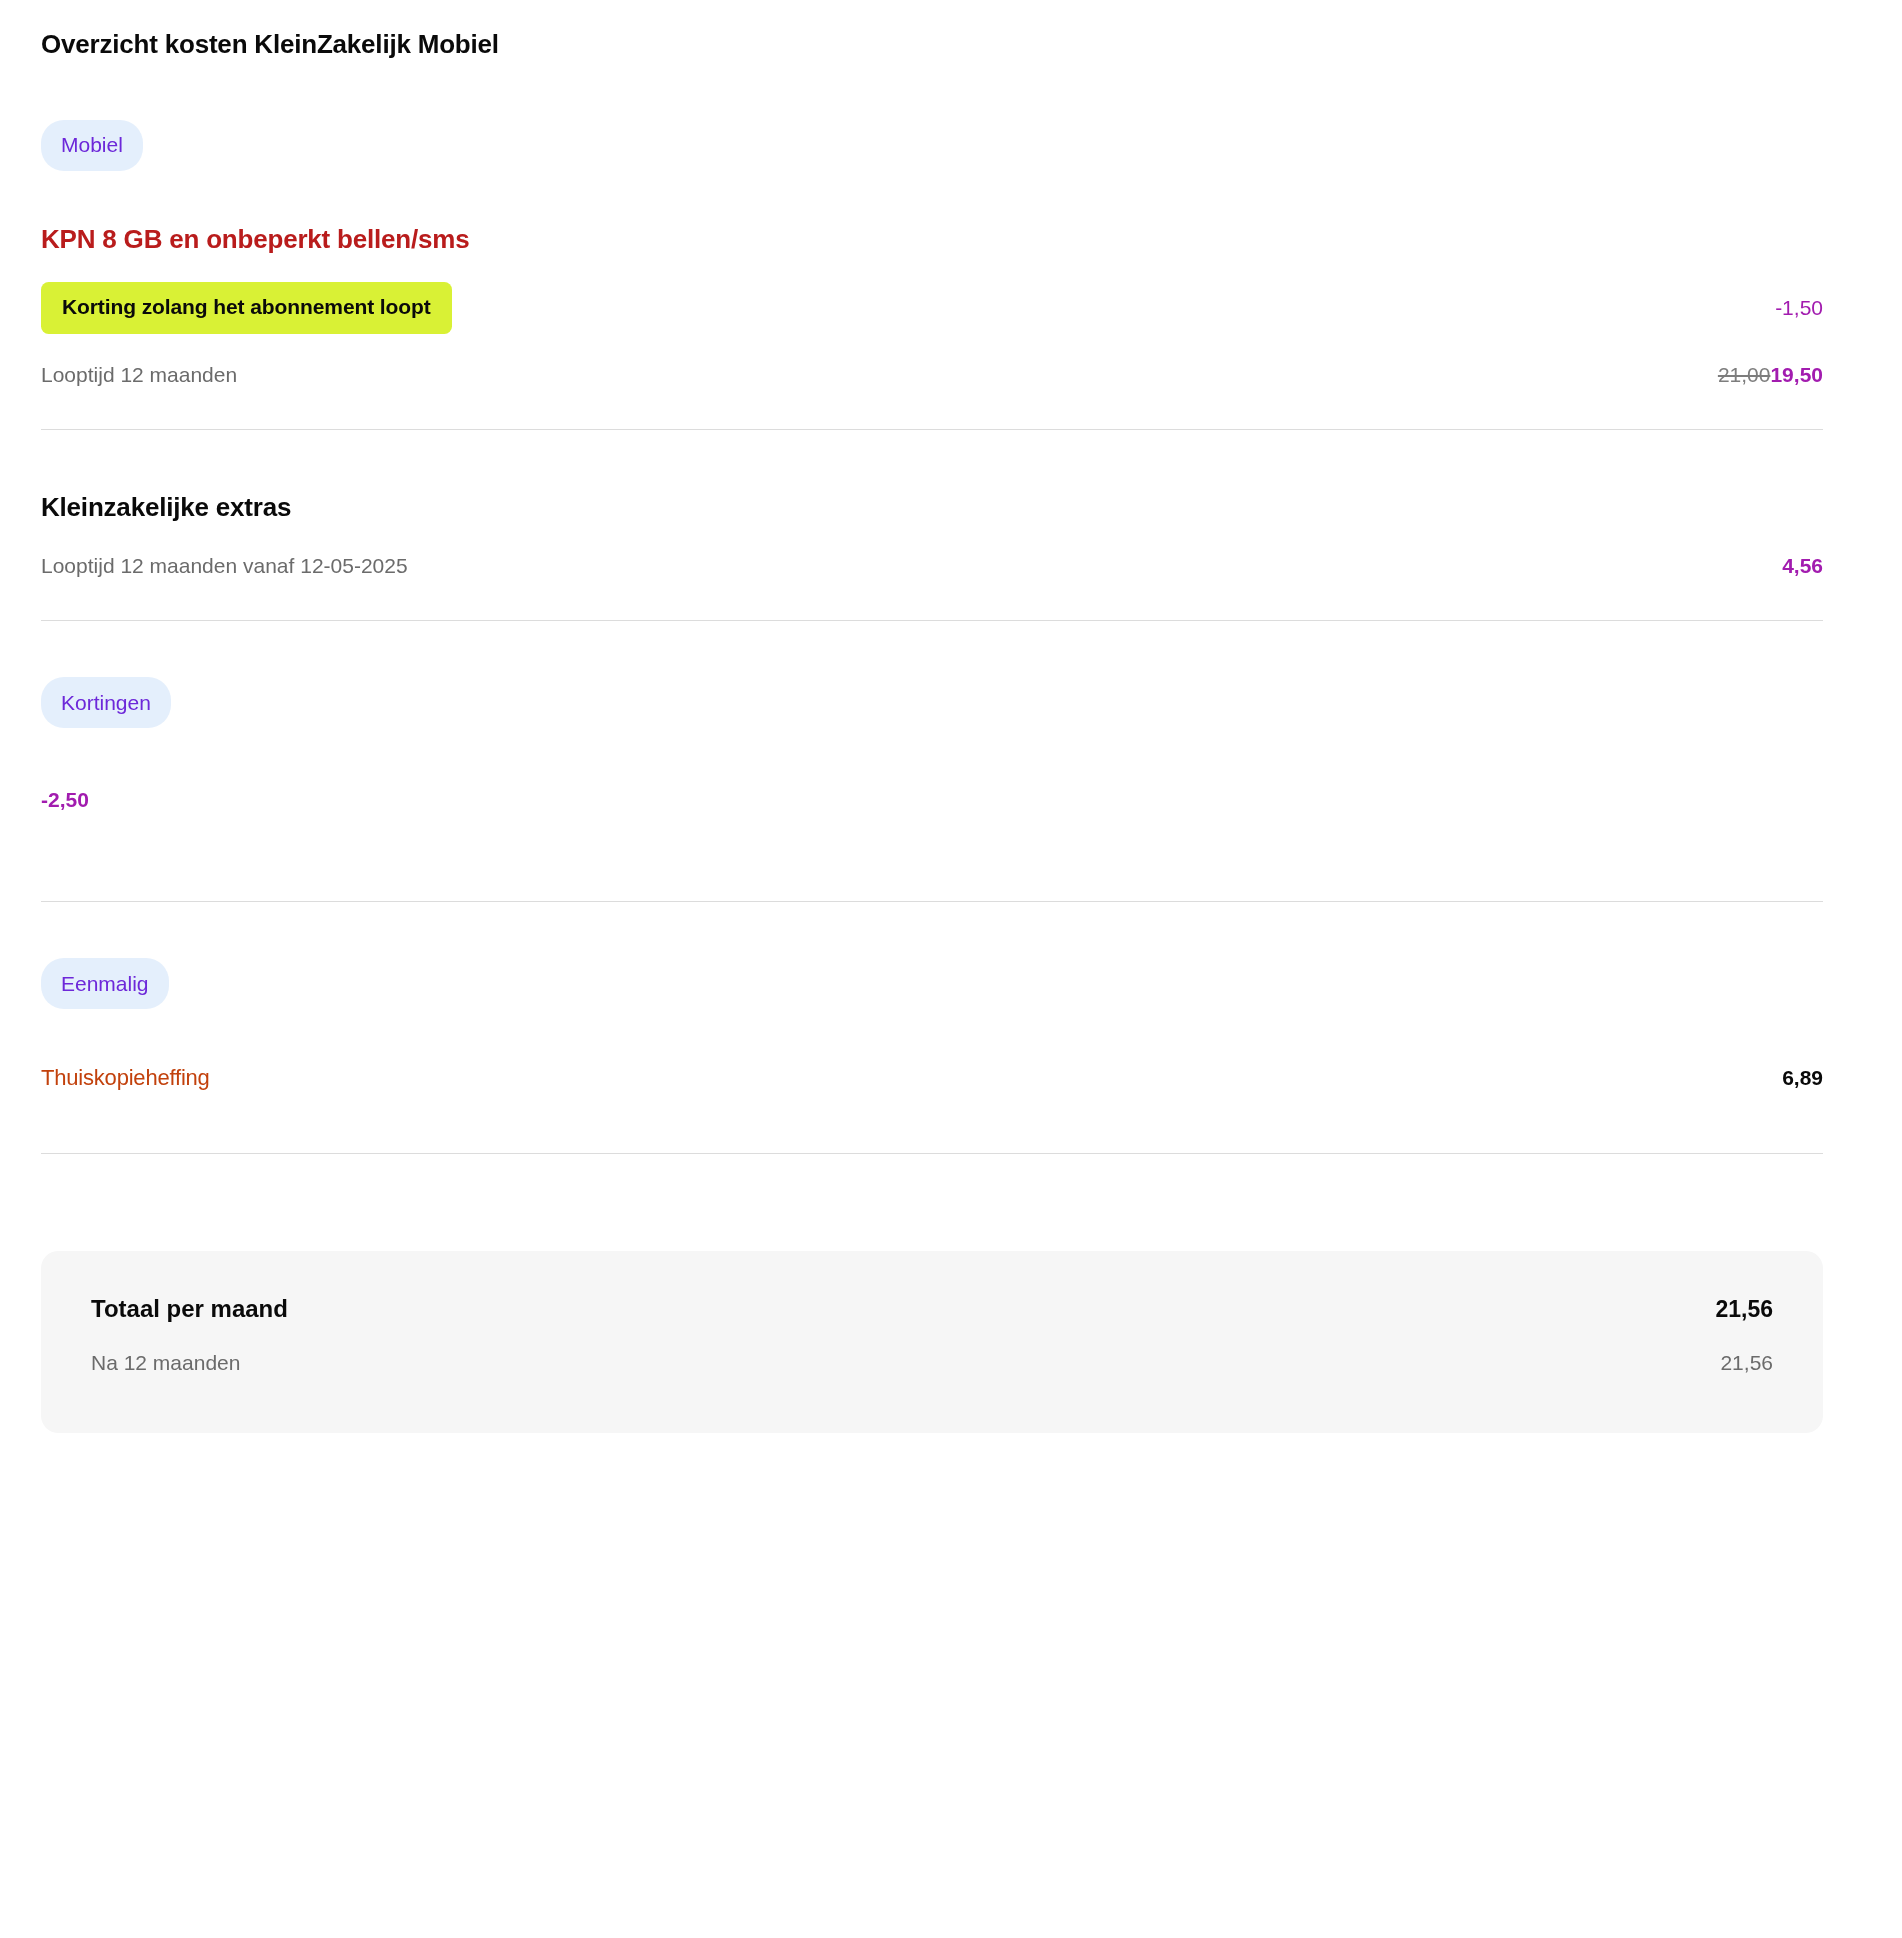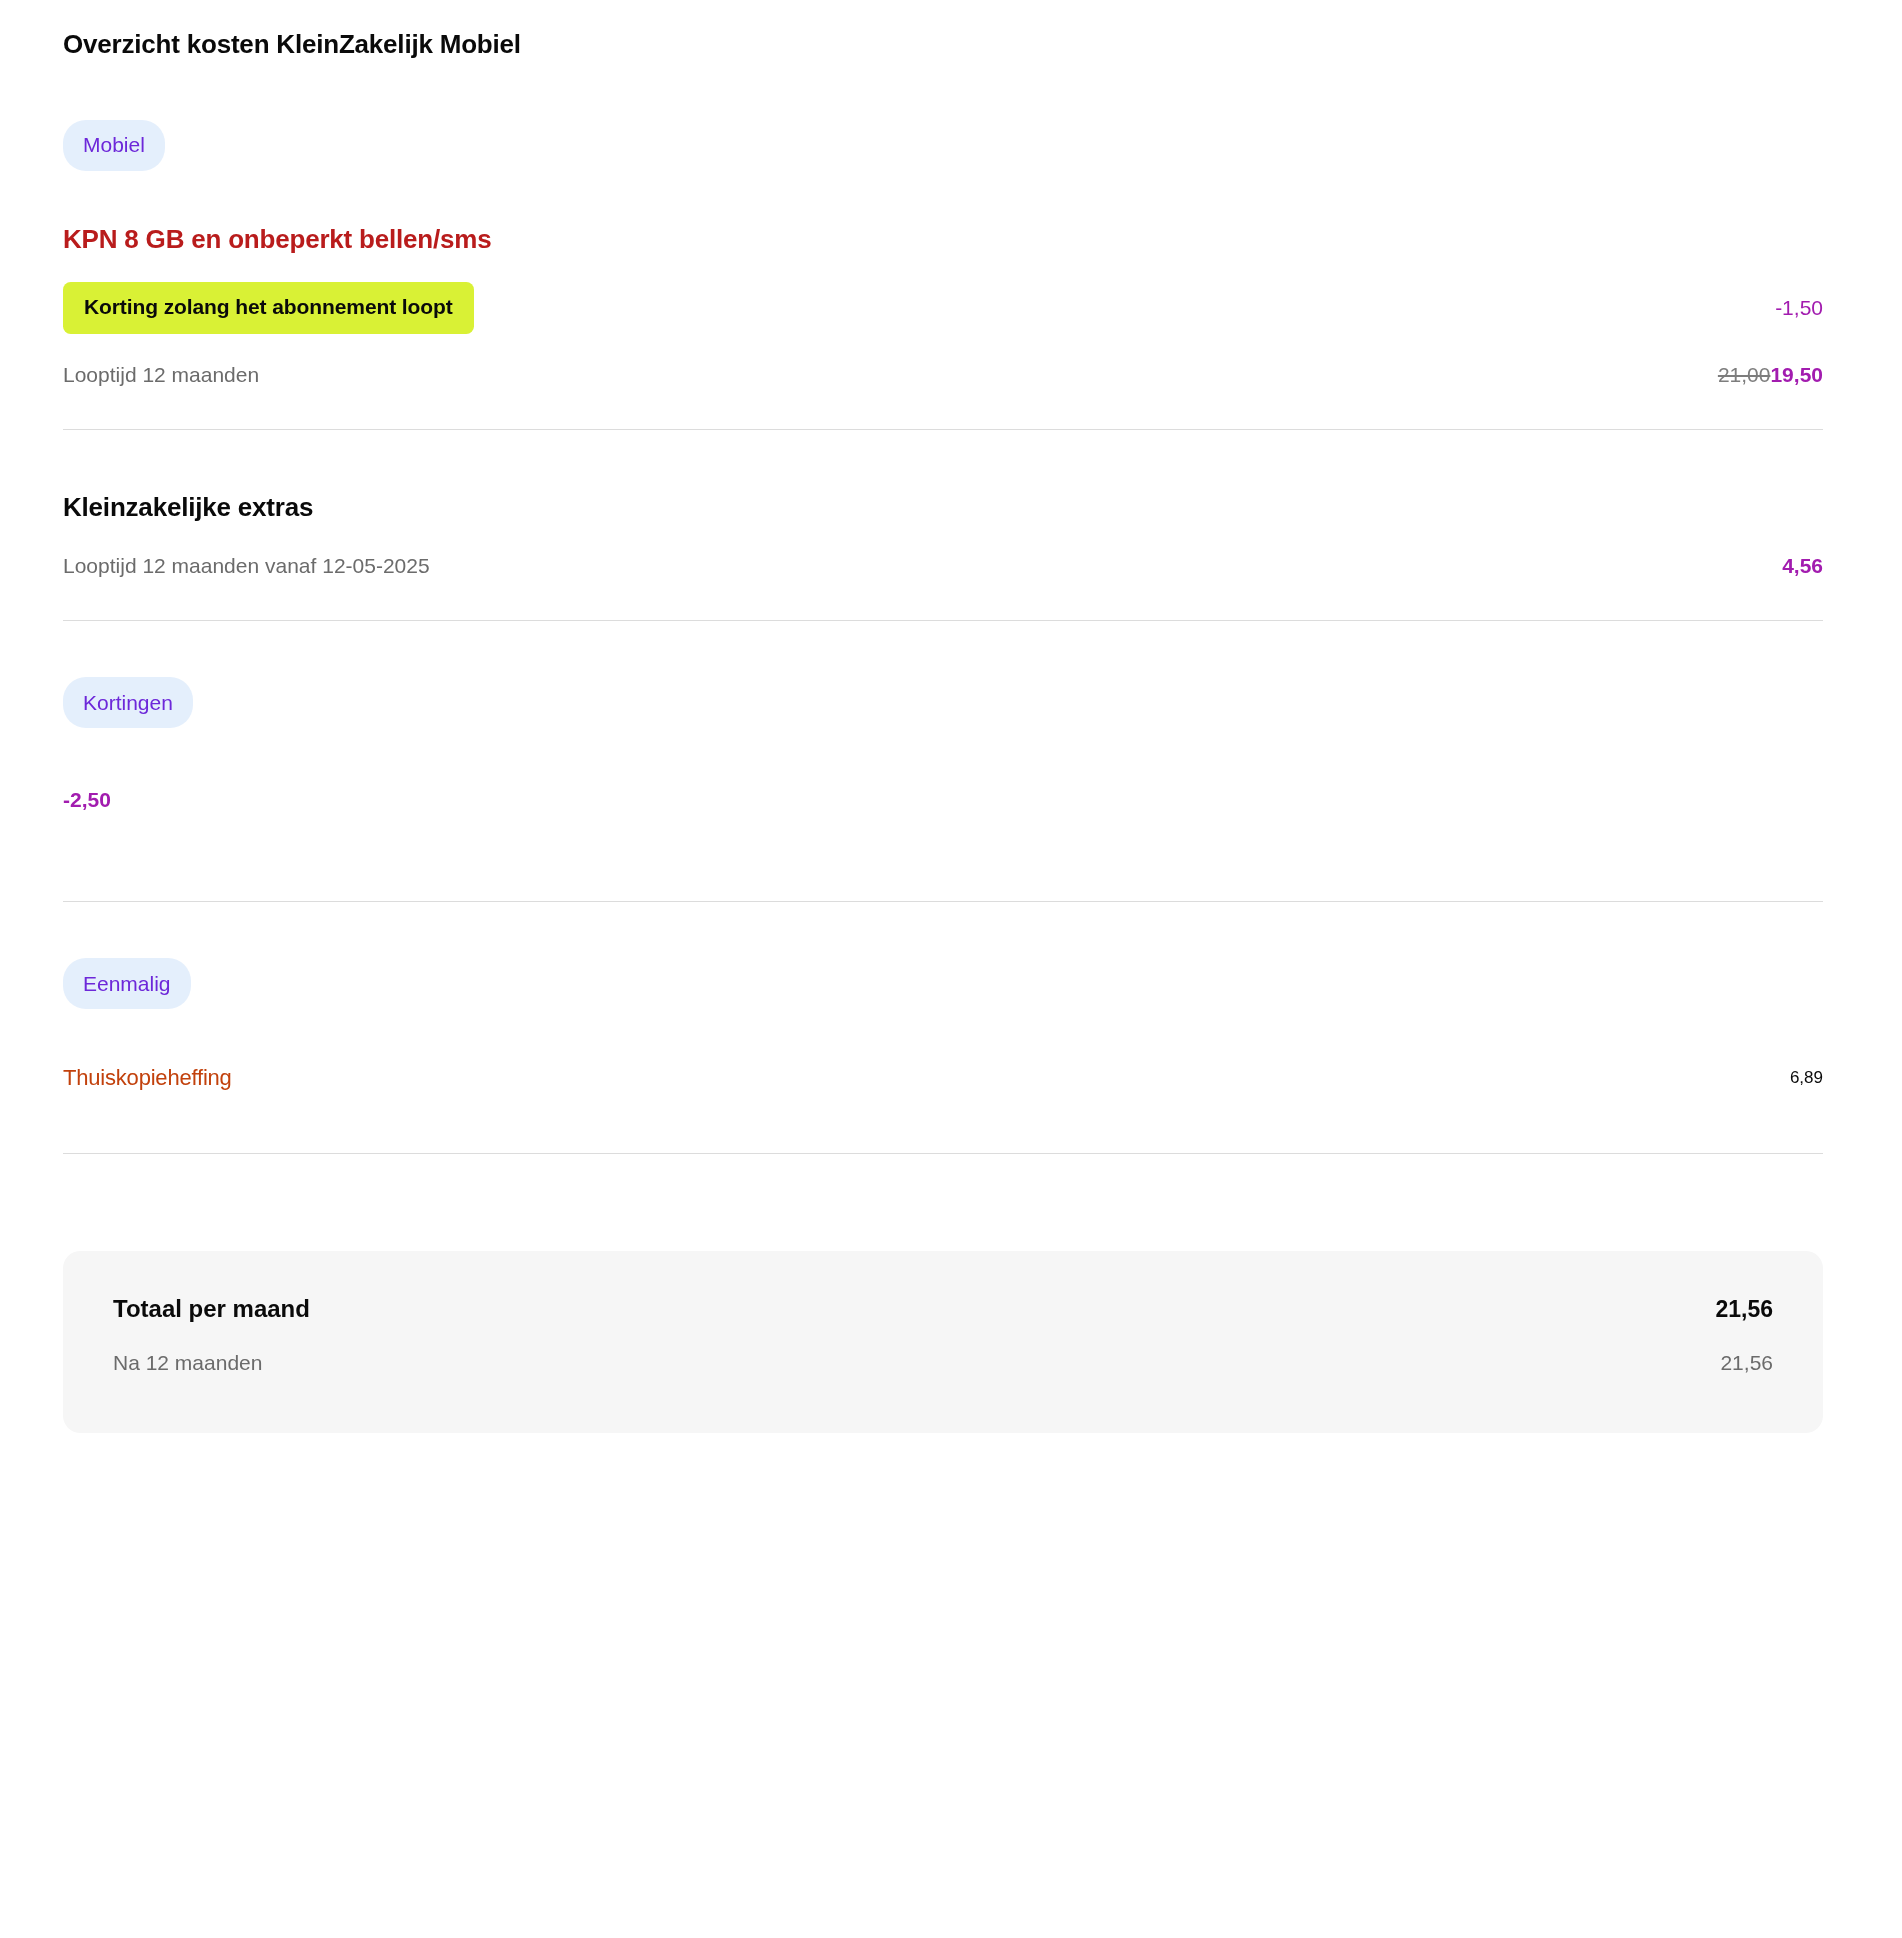--- a/index.html
+++ b/index.html
@@ -6,21 +6,21 @@
   html, body {
     margin: 0;
     padding: 0;
     background: #ffffff;
     font-family: "Liberation Sans", sans-serif;
     color: #0a0a0a;
   }
   .page {
     width: 1902px;
     min-height: 1939px;
-    padding: 21px 58px 0 42px;
+    padding: 21px 58px 0 20px;
     background: #ffffff;
     position: relative;
   }
   .page-title {
     font-size: 26px;
     font-weight: bold;
     letter-spacing: -0.2px;
     color: #0a0a0a;
     margin: 7.7px 0 0 21px;
   }
@@ -116,22 +116,22 @@
   .tag-row-3 { margin-top: 56px; }
 
   .row-eenmalig { margin-top: 56px; }
   .eenmalig-label {
     font-size: 22px;
     font-weight: normal;
     letter-spacing: -0.2px;
     color: #c2410c;
   }
   .eenmalig-amount {
-    font-size: 17px;
-    font-weight: normal;
+    font-size: 21px;
+    font-weight: bold;
     color: #0a0a0a;
   }
 
   .divider-eenmalig { margin-top: 62px; }
 
   .total-card {
     margin: 97px 21px 0 21px;
     background: #f6f6f6;
     border-radius: 17.4px;
     padding: 44px 50px 58px 50px;

